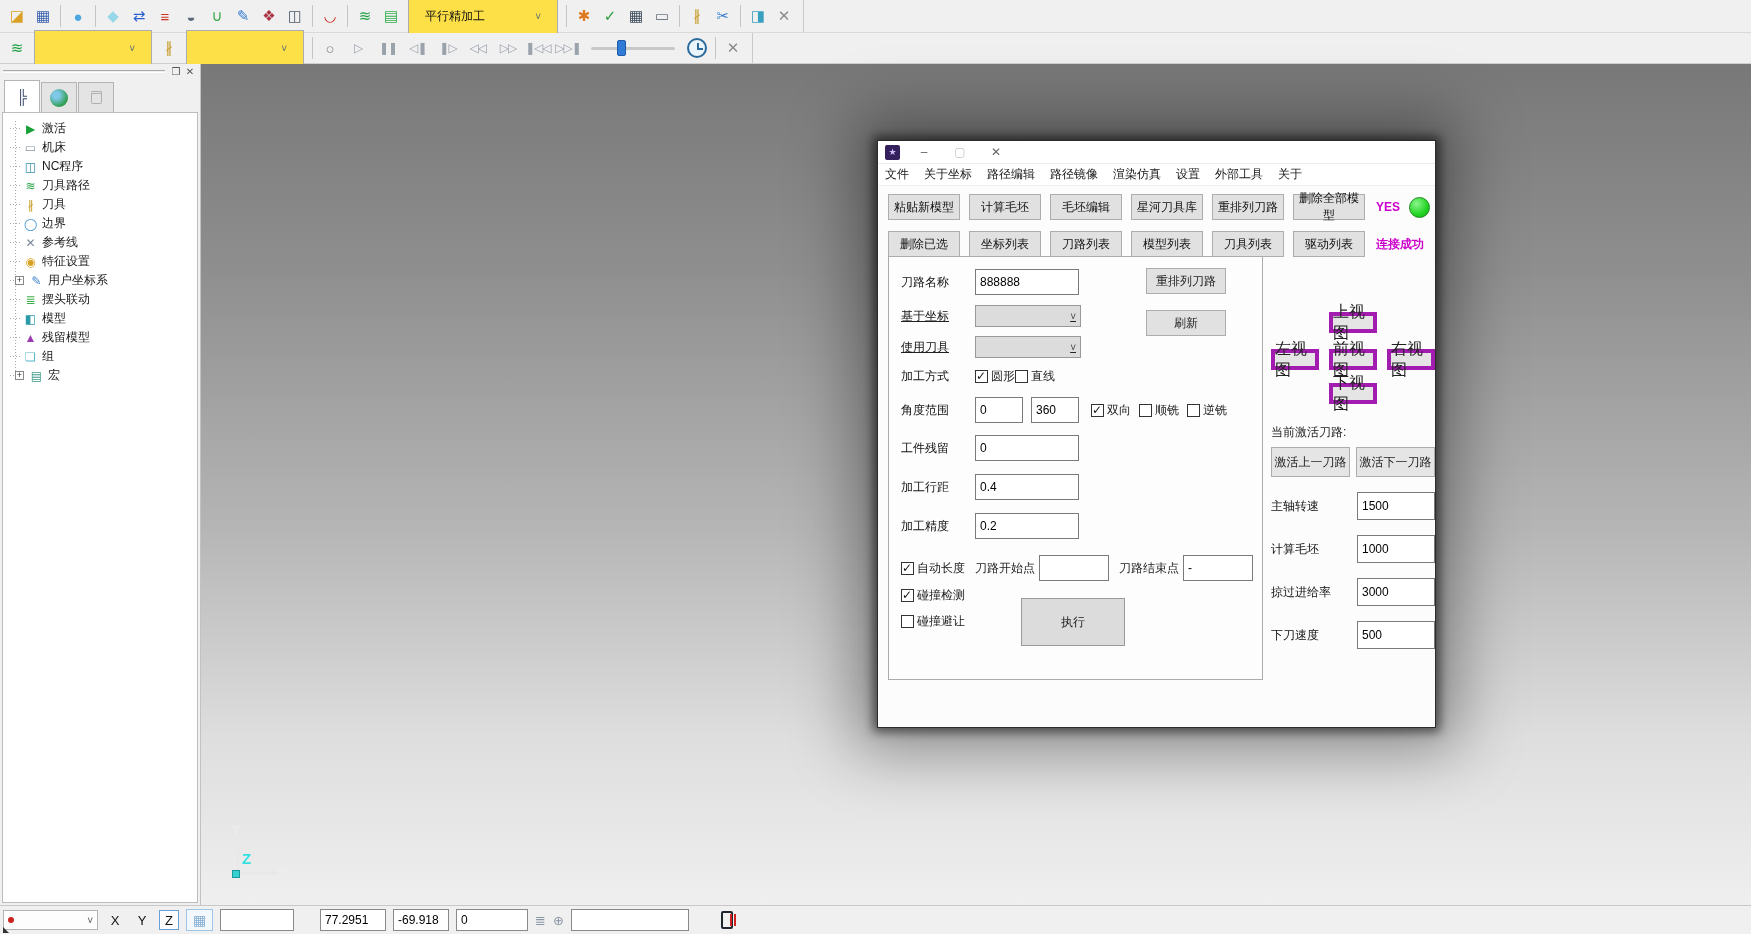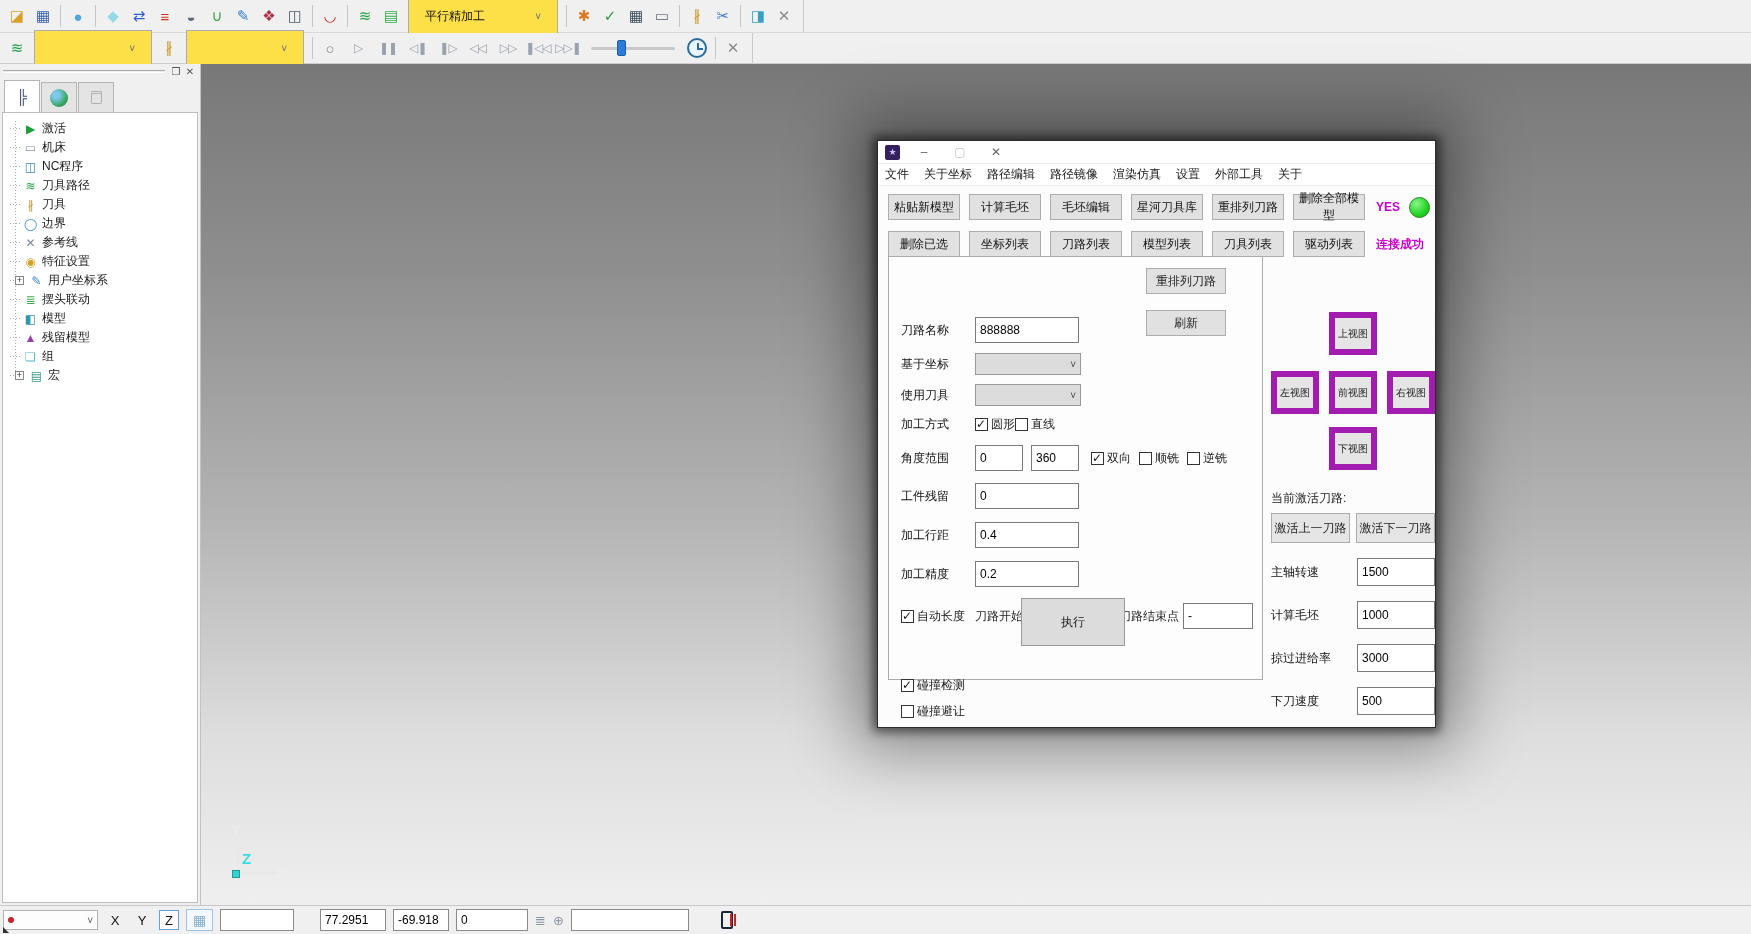--- a/index.html
+++ b/index.html
@@ -87,24 +87,24 @@
   .fselect { width:106px; height:22px; background:#dcdcdc; border:1px solid #999; display:flex; align-items:center; justify-content:flex-end; padding-right:4px; }
   .fselect .chev { font-size:10px; color:#444; }
   .cbwrap { display:inline-flex; align-items:center; gap:3px; }
   .cb { width:13px; height:13px; border:1px solid #333; background:#fff; position:relative; flex:none; }
   .cb.on::after { content:"✓"; position:absolute; left:0px; top:-2px; font-size:12px; color:#111; }
   .cblab { font-size:12px; white-space:nowrap; }
   .panel-btn { position:absolute; background:#e1e1e1; border:1px solid #adadad; font-size:12px; display:flex; align-items:center; justify-content:center; }
   .btn-rearrange { right:36px; top:11px; width:80px; height:26px; }
   .btn-refresh { right:36px; top:53px; width:80px; height:26px; }
   .btn-exec { left:132px; top:341px; width:104px; height:48px; background:#dcdcdc; border:1px solid #9a9a9a; }
-  .mb9{margin-bottom:9px;} .mb10{margin-bottom:10px;margin-top:48px;} .mb12{margin-bottom:12px;} .mb13{margin-bottom:13px;} .mb16{margin-bottom:16px;} .mb6{margin-bottom:6px;}
+  .mb9{margin-bottom:9px;text-decoration:underline;} .mb10{margin-bottom:10px;} .mb12{margin-bottom:12px;} .mb13{margin-bottom:13px;} .mb16{margin-bottom:16px;} .mb6{margin-bottom:6px;}
 
   .right-col { position:absolute; left:393px; top:126px; width:164px; display:flex; flex-direction:column; }
-  .vbtn { width:48px; height:43px; background:#e5e5e5; border:6px solid #a21caf; font-size:10px; display:flex; align-items:center; justify-content:center; }
+  .vbtn { width:48px; height:21px; background:#e5e5e5; border:4px solid #a21caf; font-size:16px; display:flex; align-items:center; justify-content:center; }
   .vrow { display:flex; justify-content:space-between; }
   .center { align-self:center; }
   .cur-label { font-size:12px; margin-top:20px; }
   .np-row { display:flex; justify-content:space-between; margin-top:6px; }
   .npbtn { width:79px; height:30px; background:#e5e5e5; border:1px solid #adadad; font-size:12px; display:flex; align-items:center; justify-content:center; }
   .setbtn { width:164px; height:42px; background:#e5e5e5; border:1px solid #adadad; font-size:12px; display:flex; align-items:center; justify-content:center; margin-top:12px; }
   .speed-row { display:flex; align-items:center; margin-top:15px; }
   .speed-row .flabel { width:86px; font-size:12px; }
   .speed-row:first-of-type { margin-top:18px; }
 

